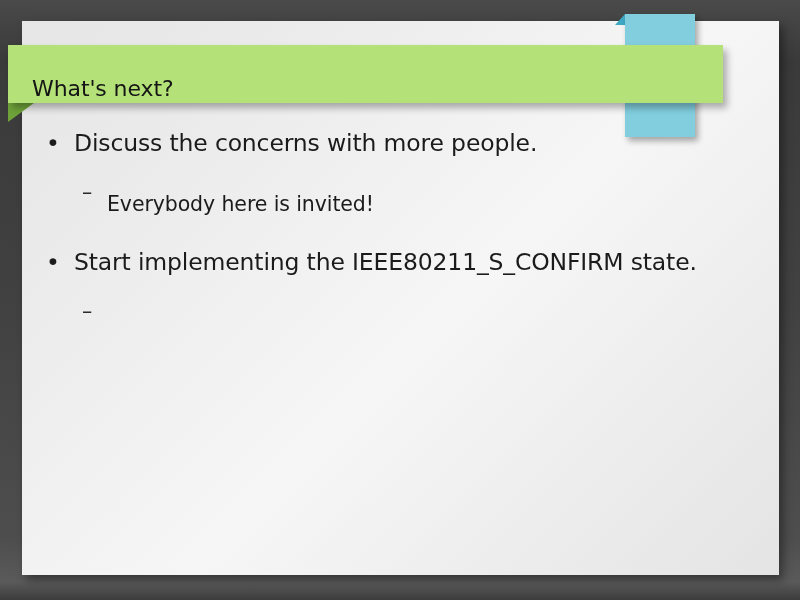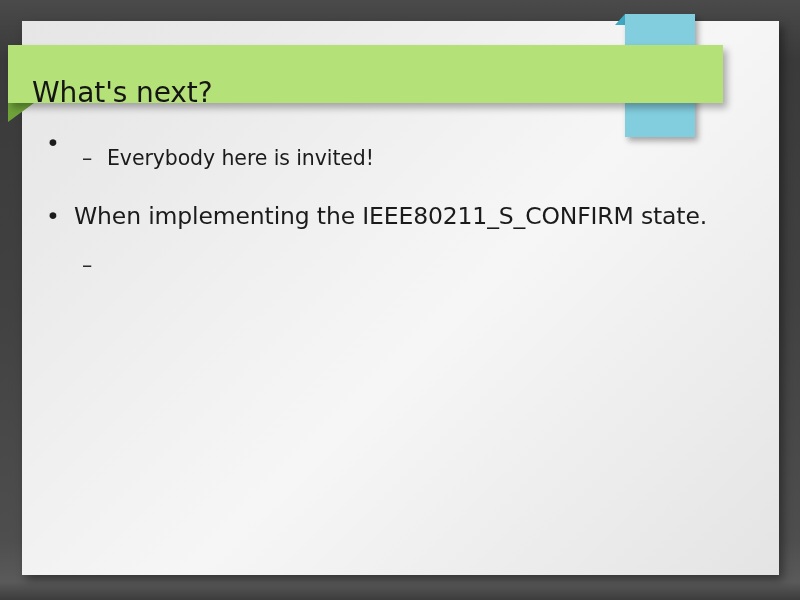--- a/index.html
+++ b/index.html
@@ -90,21 +90,21 @@
     border-top: 19px solid #6fa33a;
     z-index: 4;
   }
   #slide-title {
     position: absolute;
     left: 32px;
     top: 50px;
     width: 660px;
     height: 48px;
     line-height: 48px;
-    font-size: 28px;
+    font-size: 22px;
     font-weight: normal;
     color: #151515;
     letter-spacing: -0.1px;
     white-space: nowrap;
     z-index: 6;
   }
 
   
   #slide-body {
     position: absolute;
@@ -154,20 +154,21 @@
     left: 60px;
     top: 0;
     width: 18px;
     font-size: 20.5px;
     line-height: 33px;
     color: #2a2a2a;
   }
   .bullet-l2 .btext {
     margin-left: 25px;
     max-width: 630px;
+    margin-top: 12px;
   }
 
   .spacer-sm { height: 10px; }
   .spacer-md { height: 18px; }
 </style>
 </head>
 <body>
 
 <div id="slide-frame">
 
@@ -178,34 +179,35 @@
 
   <div id="title-banner-fold"></div>
   <div id="title-banner"></div>
 
   <h1 id="slide-title">What's next?</h1>
 
   <div id="slide-body">
 
     <div class="bullet-l1">
       <span class="marker">•</span>
+      <span class="btext">Discuss the concerns with more people.</span>
     </div>
 
     <div class="spacer-sm"></div>
 
     <div class="bullet-l2">
       <span class="marker">–</span>
       <span class="btext">Everybody here is invited!</span>
     </div>
 
     <div class="spacer-md"></div>
 
     <div class="bullet-l1">
       <span class="marker">•</span>
-      <span class="btext">When implementing the IEEE80211_S_CONFIRM state.</span>
+      <span class="btext">Start implementing the IEEE80211_S_CONFIRM state.</span>
     </div>
 
     <div class="spacer-sm"></div>
 
     <div class="bullet-l2">
       <span class="marker">–</span>
     </div>
 
   </div>
 </div>

